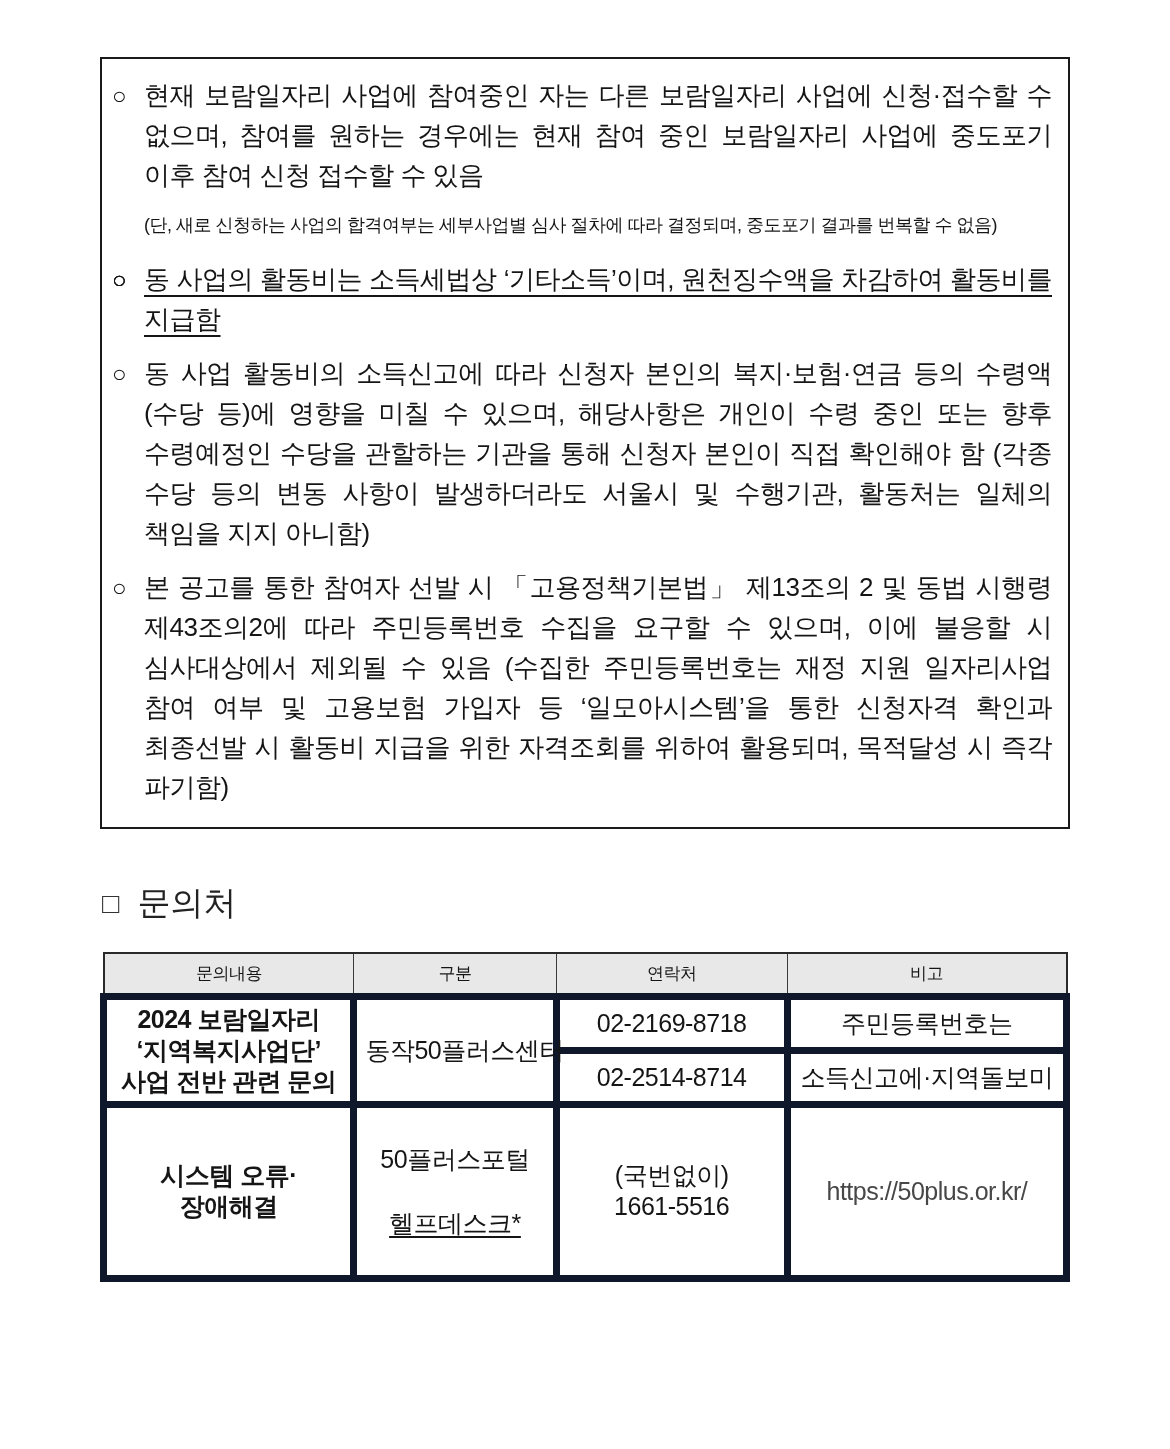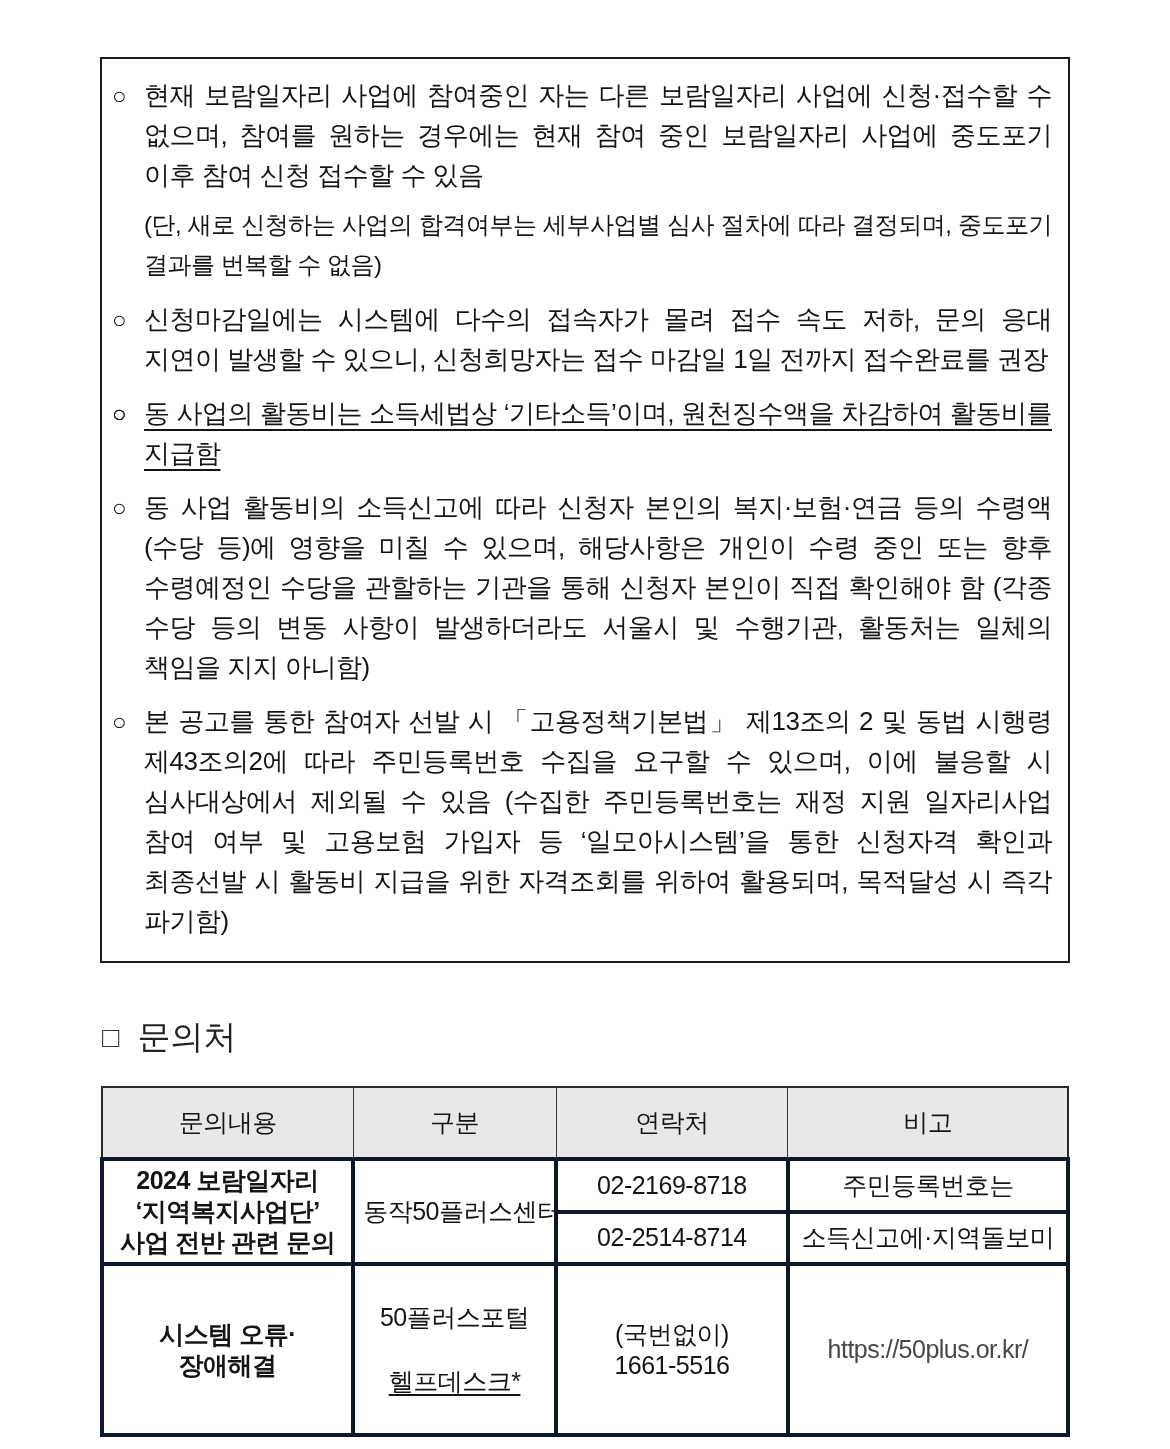--- a/index.html
+++ b/index.html
@@ -32,21 +32,21 @@
   .bullet .marker {
     position: absolute;
     left: 2px;
     top: 1px;
     font-size: 24px;
     letter-spacing: 0;
   }
   .subnote {
     padding-left: 34px;
     margin-top: 10px;
-    font-size: 24px;
+    font-size: 18px;
     line-height: 40px;
     text-align: justify;
     letter-spacing: -0.5px;
     word-break: keep-all;
   }
   .emph {
     font-weight: normal;
     text-decoration: underline;
     text-underline-offset: 7px;
     text-decoration-thickness: 2px;
@@ -70,27 +70,27 @@
     border-collapse: collapse;
     margin-top: 26px;
     border: 2px solid #2a2a2a;
     table-layout: fixed;
   }
   table.contact th {
     background: #e8e8e8;
     border: 1px solid #3a3a3a;
     border-bottom: 2px solid #3a3a3a;
     font-weight: 400;
-    font-size: 25px;
+    font-size: 17px;
     height: 43px;
-    padding: 18px 4px;
+    padding: 6px 4px;
     letter-spacing: -0.5px;
   }
   table.contact td {
-    border: 4px solid #0f172a;
+    border: 7px solid #0f172a;
     text-align: center;
     vertical-align: middle;
     font-size: 25px;
     padding: 4px 8px;
     white-space: pre-line;
     line-height: 31px;
     letter-spacing: -0.5px;
     word-break: keep-all;
   }
   tr.row-phone td { height: 45px; }
@@ -108,21 +108,20 @@
   <div class="notice-box">
 
     <div class="bullet first">
       <span class="marker">○</span>
       <span>현재 보람일자리 사업에 참여중인 자는 다른 보람일자리 사업에 신청·접수할 수 없으며, 참여를 원하는 경우에는 현재 참여 중인 보람일자리 사업에 중도포기 이후 참여 신청 접수할 수 있음</span>
     </div>
     <div class="subnote">(단, 새로 신청하는 사업의 합격여부는 세부사업별 심사 절차에 따라 결정되며, 중도포기 결과를 번복할 수 없음)</div>
 
     <div class="bullet">
       <span class="marker">○</span>
-      <span>신청마감일에는 시스템에 다수의 접속자가 몰려 접수 속도 저하, 문의 응대 지연이 발생할 수 있으니, 신청희망자는 접수 마감일 1일 전까지 접수완료를 권장</span>
     </div>
 
     <div class="bullet">
       <span class="marker">○</span>
     </div>
 
     <div class="bullet">
       <span class="marker">○</span>
       <span class="emph">동 사업의 활동비는 소득세법상 ‘기타소득’이며, 원천징수액을 차감하여 활동비를 지급함</span>
     </div>

